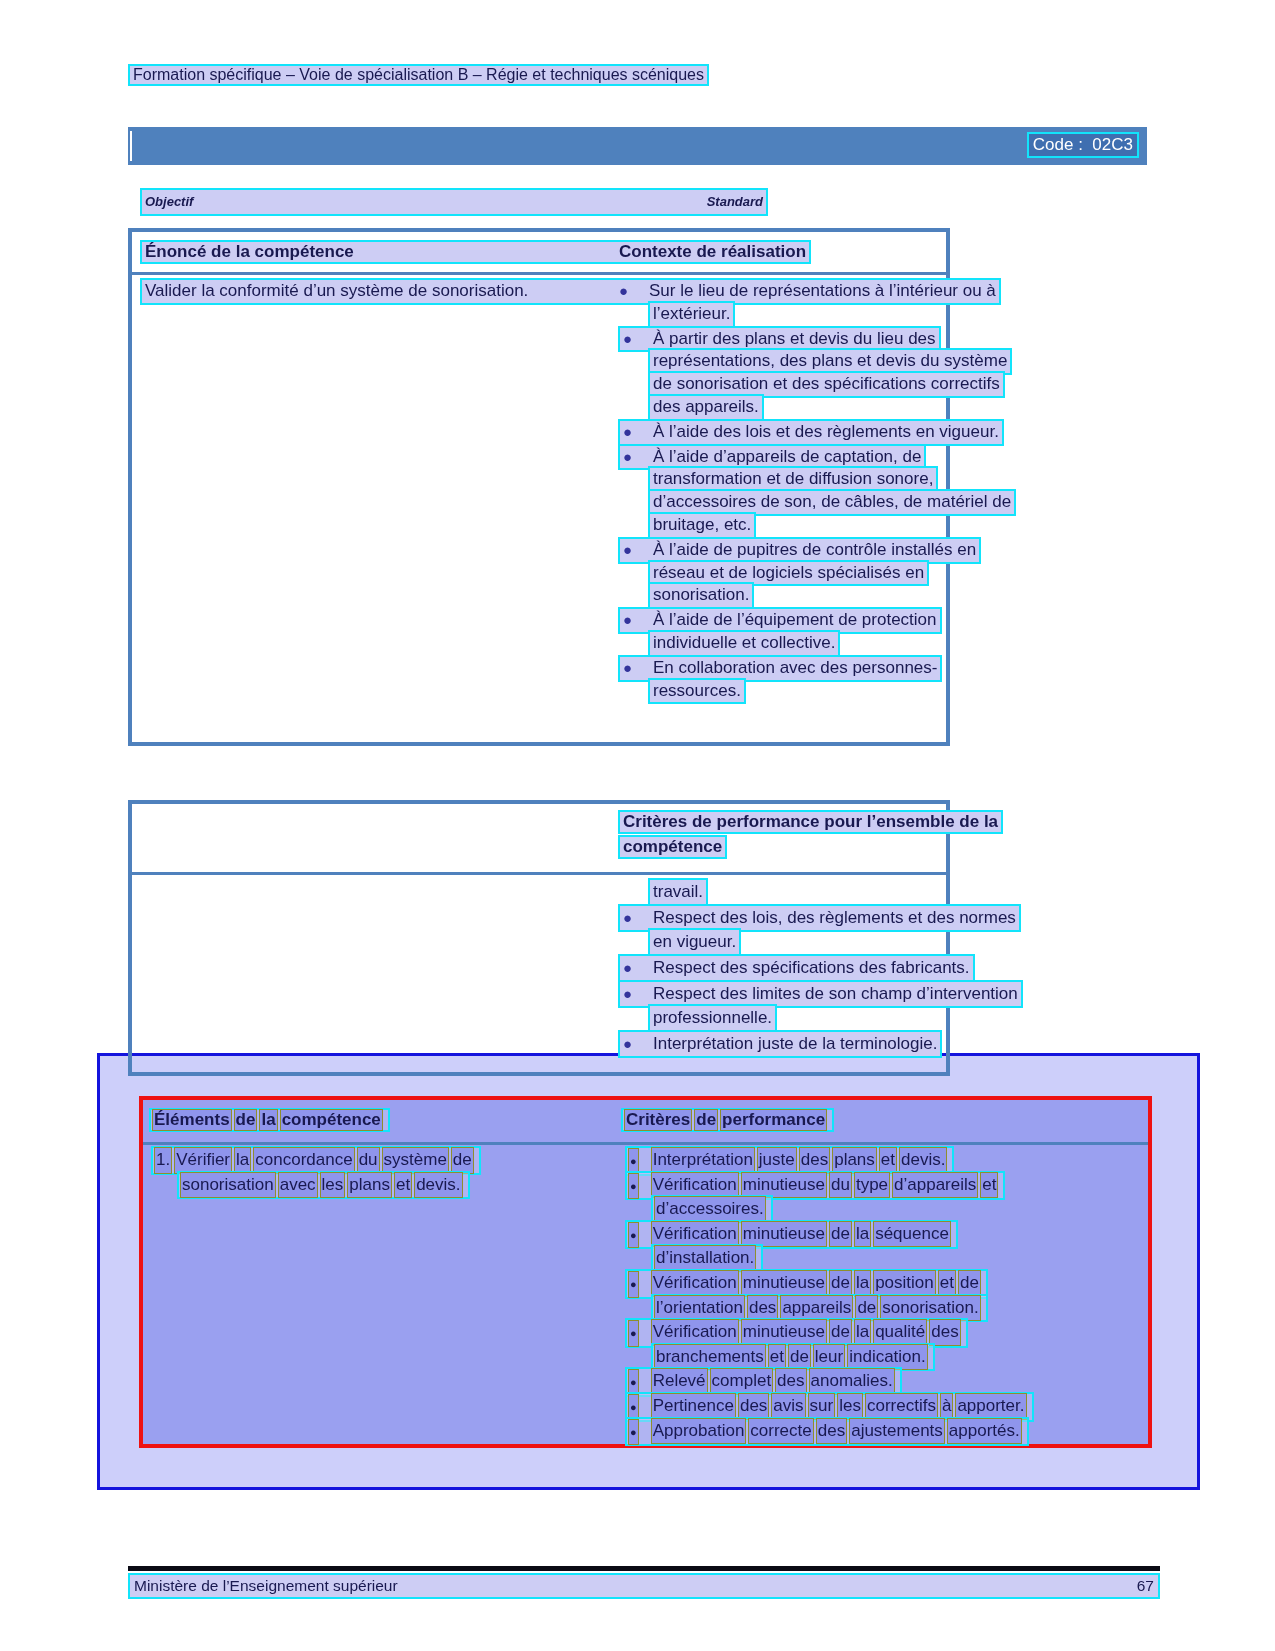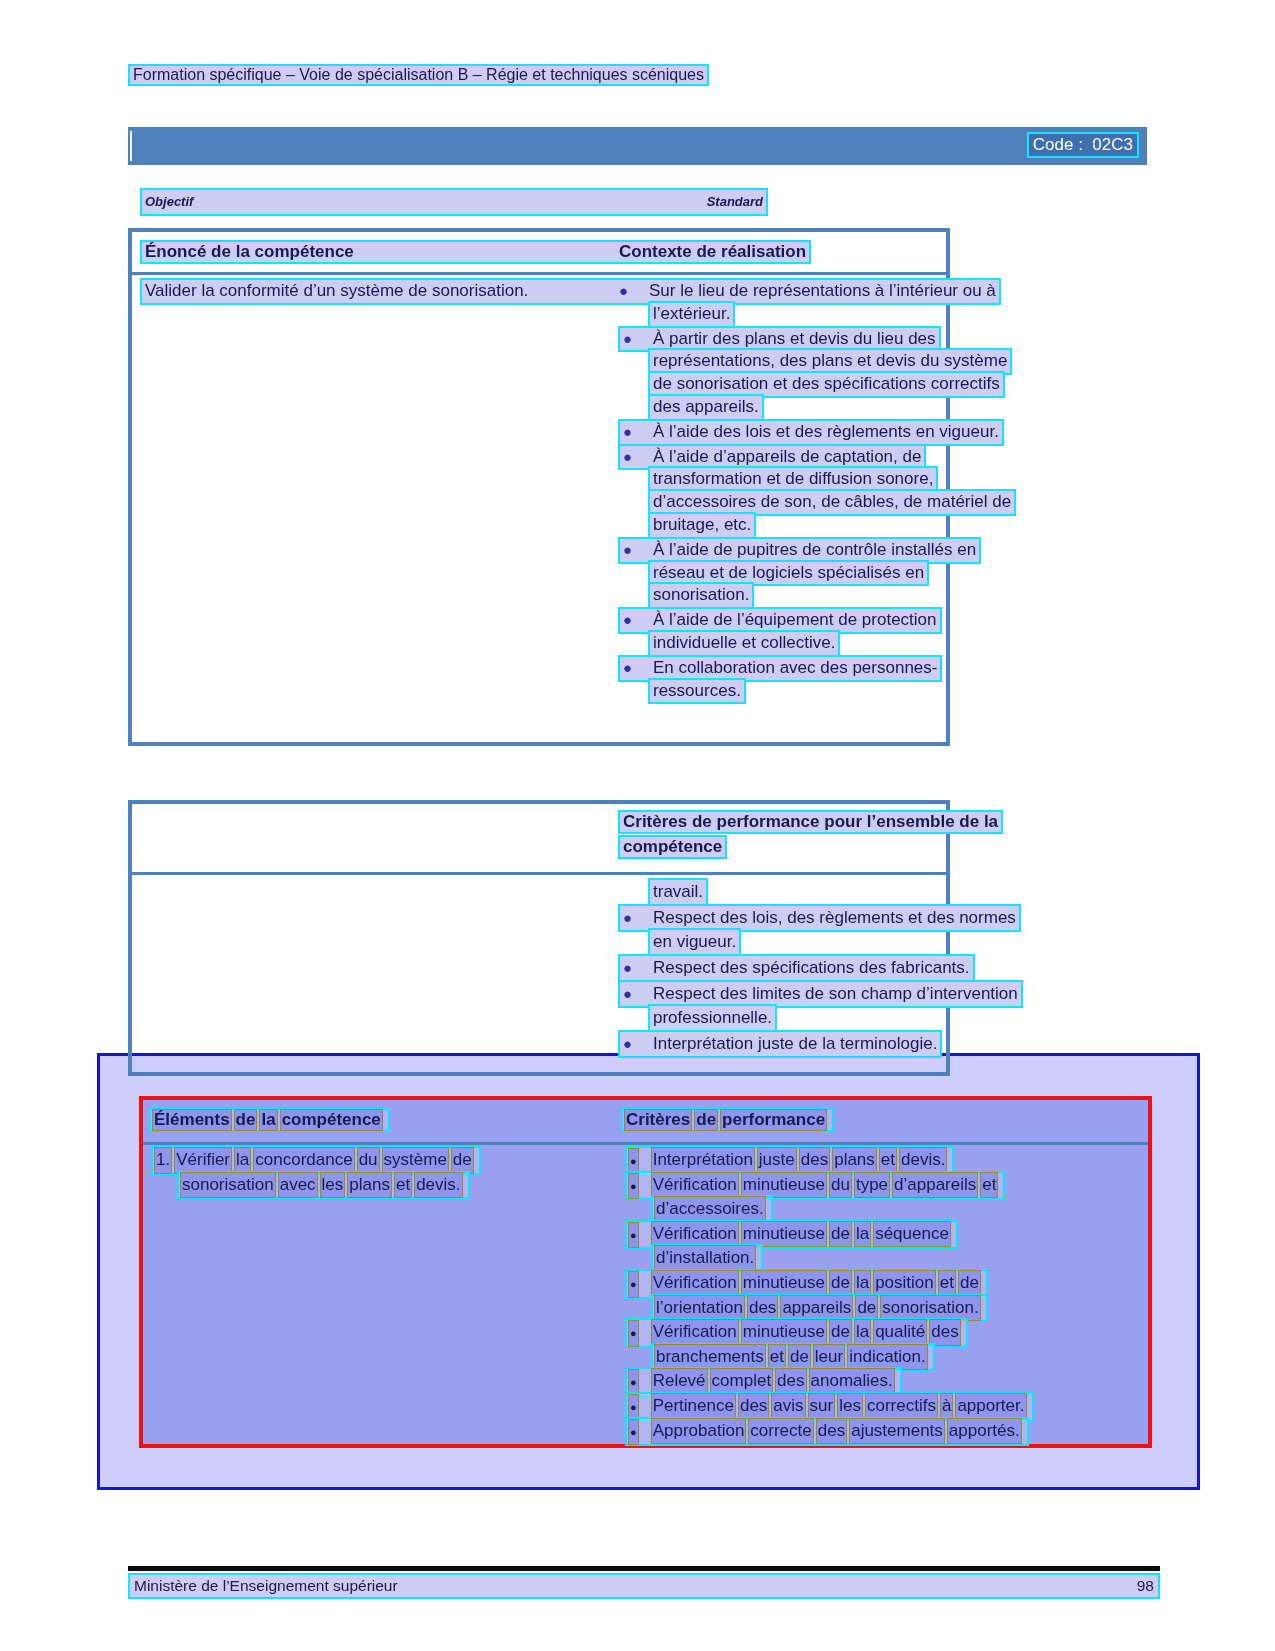--- a/index.html
+++ b/index.html
@@ -217,16 +217,16 @@
         <div class="rb-line rb-wrap"><span class="line-band"><span class="w">branchements</span><span class="w">et</span><span class="w">de</span><span class="w">leur</span><span class="w">indication.</span></span></div>
         <div class="rb-line rb-first"><span class="line-band"><span class="w" style="font-size: 11px;">●</span><span style="display: inline-block; width: 10px;"></span><span class="w">Relevé</span><span class="w">complet</span><span class="w">des</span><span class="w">anomalies.</span></span></div>
         <div class="rb-line rb-first"><span class="line-band"><span class="w" style="font-size: 11px;">●</span><span style="display: inline-block; width: 10px;"></span><span class="w">Pertinence</span><span class="w">des</span><span class="w">avis</span><span class="w">sur</span><span class="w">les</span><span class="w">correctifs</span><span class="w">à</span><span class="w">apporter.</span></span></div>
         <div class="rb-line rb-first"><span class="line-band"><span class="w" style="font-size: 11px;">●</span><span style="display: inline-block; width: 10px;"></span><span class="w">Approbation</span><span class="w">correcte</span><span class="w">des</span><span class="w">ajustements</span><span class="w">apportés.</span></span></div>
       </div>
   </div>
 
   <div class="footer-rule"></div>
   <div class="footer-band">
     <span>Ministère de l’Enseignement supérieur</span>
-    <span>98</span>
+    <span>67</span>
   </div>
 
 </div>
 
 </body></html>

